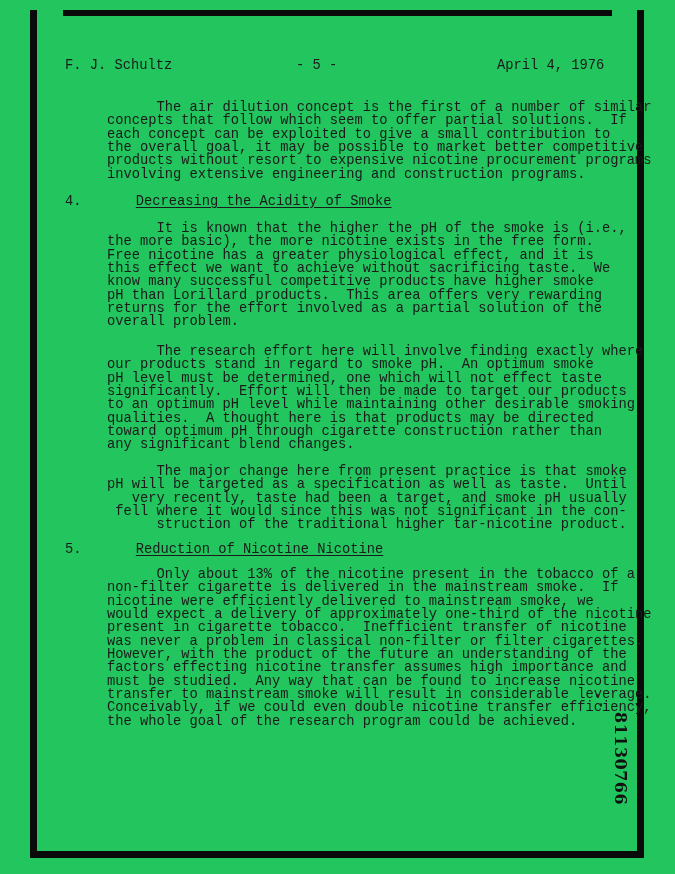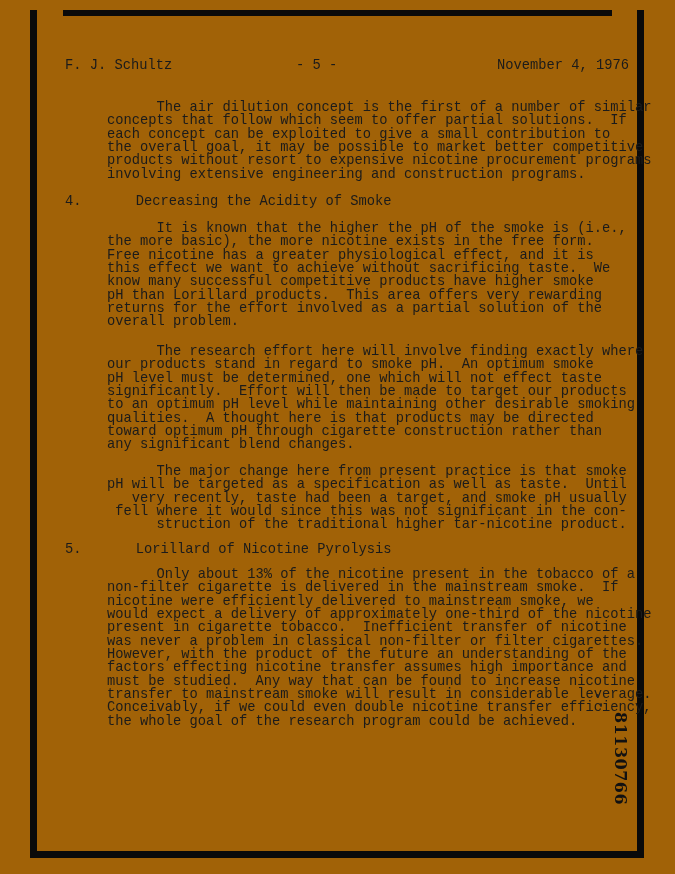--- a/index.html
+++ b/index.html
@@ -1,21 +1,21 @@
 <!DOCTYPE html>
 <html><head>
 <meta charset="utf-8">
 <title>Document</title>
 <style>
   html, body { margin: 0; padding: 0; background: #ffffff; }
   .page {
     position: relative;
     width: 675px;
     height: 874px;
-    background: #a16207;
+    background: #22c55e;
     overflow: hidden;
     font-family: "Liberation Mono", "DejaVu Sans Mono", monospace;
     color: #1b1b1b;
   }
   
   .bar { position: absolute; background: #0a0a0a; }
   .bar-top    { left: 63px;  top: 10px;  width: 549px; height: 6px;  }
   .bar-left   { left: 30px;  top: 10px;  width: 7px;   height: 848px;}
   .bar-right  { left: 637px; top: 10px;  width: 7px;   height: 848px;}
   .bar-bottom { left: 30px;  top: 851px; width: 614px; height: 7px;  }
@@ -34,21 +34,21 @@
   .para { left: 65px; margin-left: 42px; }
   .p1 { top: 101px; }
   .p2 { top: 222px; }
   .p3 { top: 345px; }
   .p4 { top: 465px; text-align: right; }
   .p5 { top: 568px; }
 
   .heading { left: 65px; }
   .h4 { top: 195px; }
   .h5 { top: 543px; }
-  .heading .title { text-underline-offset: 2px; padding-left: 46px; }
+  .heading .title { text-decoration: underline; text-underline-offset: 2px; padding-left: 46px; }
 
   .stamp {
     position: absolute;
     left: 628px;
     top: 712px;
     transform: rotate(90deg);
     transform-origin: 0 0;
     font-family: "DejaVu Serif", serif;
     font-weight: bold;
     font-size: 16px;
@@ -66,21 +66,21 @@
 
 <div class="page">
 
   <div class="bar bar-top"></div>
   <div class="bar bar-left"></div>
   <div class="bar bar-right"></div>
   <div class="bar bar-bottom"></div>
 
   <div class="txt author">F. J. Schultz</div>
   <div class="txt pageno">- 5 -</div>
-  <div class="txt date">November 4, 1976</div>
+  <div class="txt date">April 4, 1976</div>
 
   <div class="txt para p1">      The air dilution concept is the first of a number of similar
 concepts that follow which seem to offer partial solutions.  If
 each concept can be exploited to give a small contribution to
 the overall goal, it may be possible to market better competitive
 products without resort to expensive nicotine procurement programs
 involving extensive engineering and construction programs.</div>
 
   <div class="txt heading h4"><span>4. </span><span class="title">Decreasing the Acidity of Smoke</span></div>
 
@@ -99,21 +99,21 @@
 to an optimum pH level while maintaining other desirable smoking
 qualities.  A thought here is that products may be directed
 toward optimum pH through cigarette construction rather than
 any significant blend changes.</div>
   <div class="txt para p4">      The major change here from present practice is that smoke
 pH will be targeted as a specification as well as taste.  Until
 very recently, taste had been a target, and smoke pH usually
 fell where it would since this was not significant in the con-
 struction of the traditional higher tar-nicotine product.</div>
 
-  <div class="txt heading h5"><span>5. </span><span class="title">Lorillard of Nicotine Pyrolysis</span></div>
+  <div class="txt heading h5"><span>5. </span><span class="title">Reduction of Nicotine Nicotine</span></div>
 
   <div class="txt para p5">      Only about 13% of the nicotine present in the tobacco of a
 non-filter cigarette is delivered in the mainstream smoke.  If
 nicotine were efficiently delivered to mainstream smoke, we
 would expect a delivery of approximately one-third of the nicotine
 present in cigarette tobacco.  Inefficient transfer of nicotine
 was never a problem in classical non-filter or filter cigarettes.
 However, with the product of the future an understanding of the
 factors effecting nicotine transfer assumes high importance and
 must be studied.  Any way that can be found to increase nicotine

